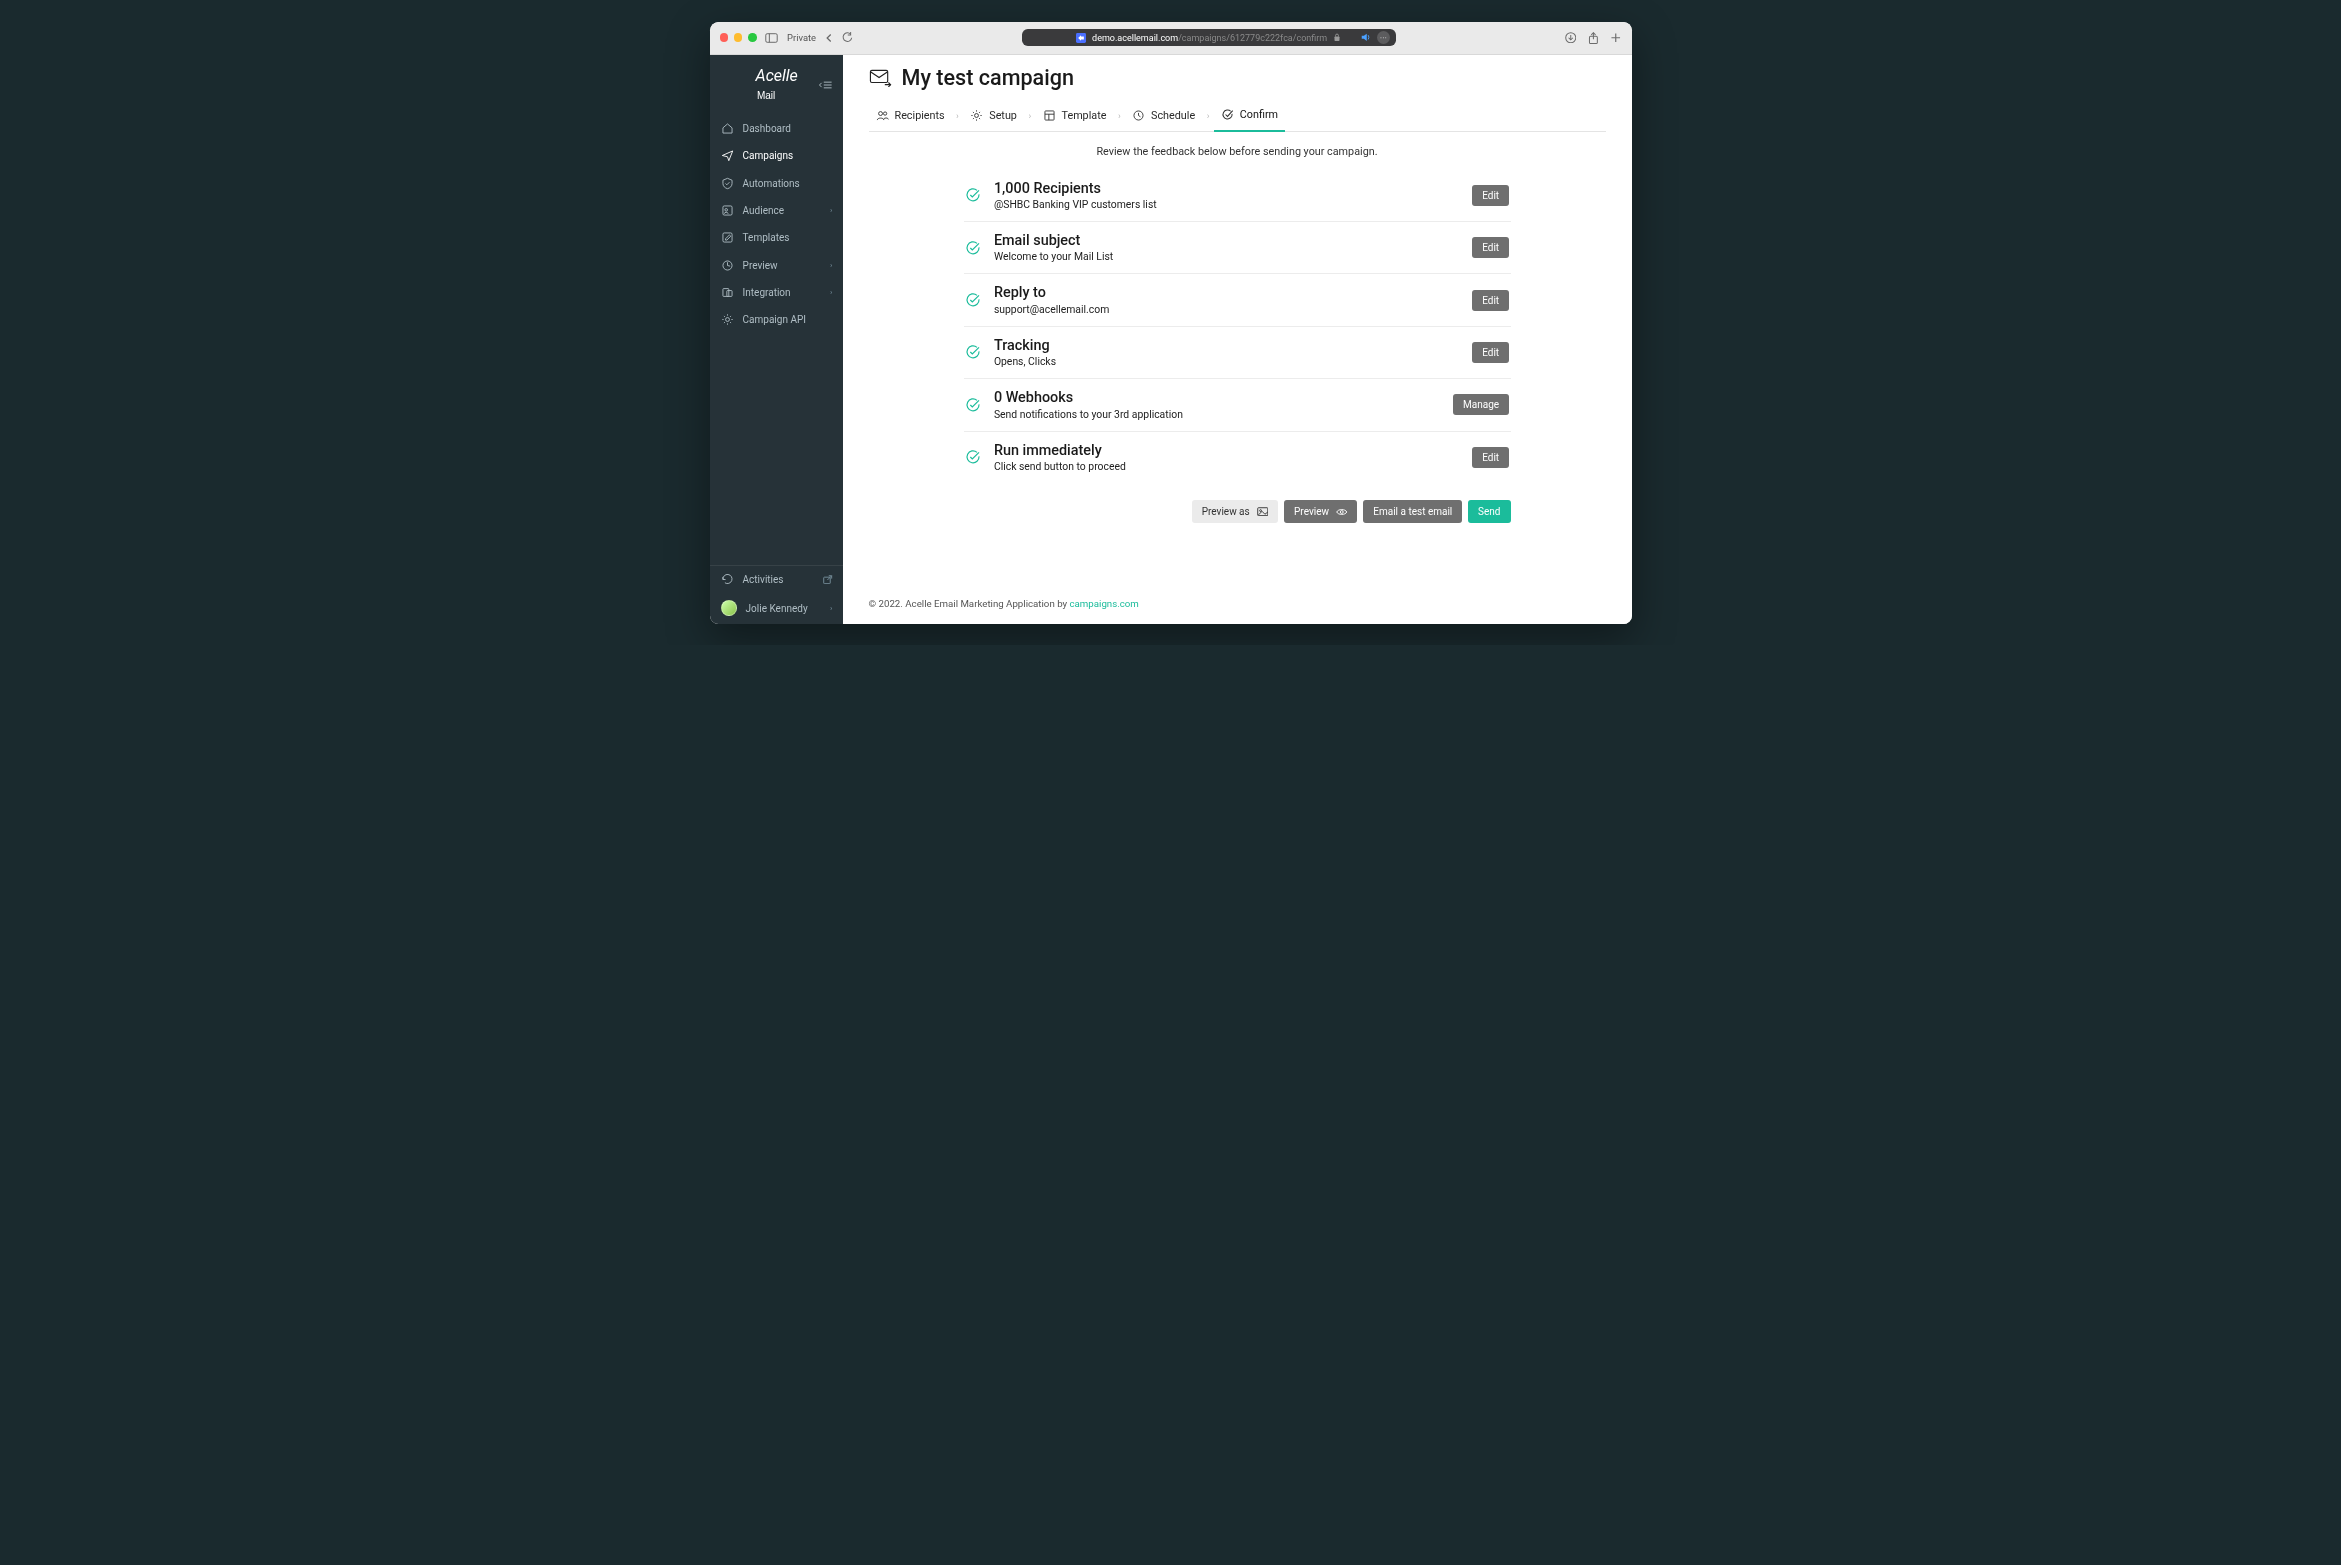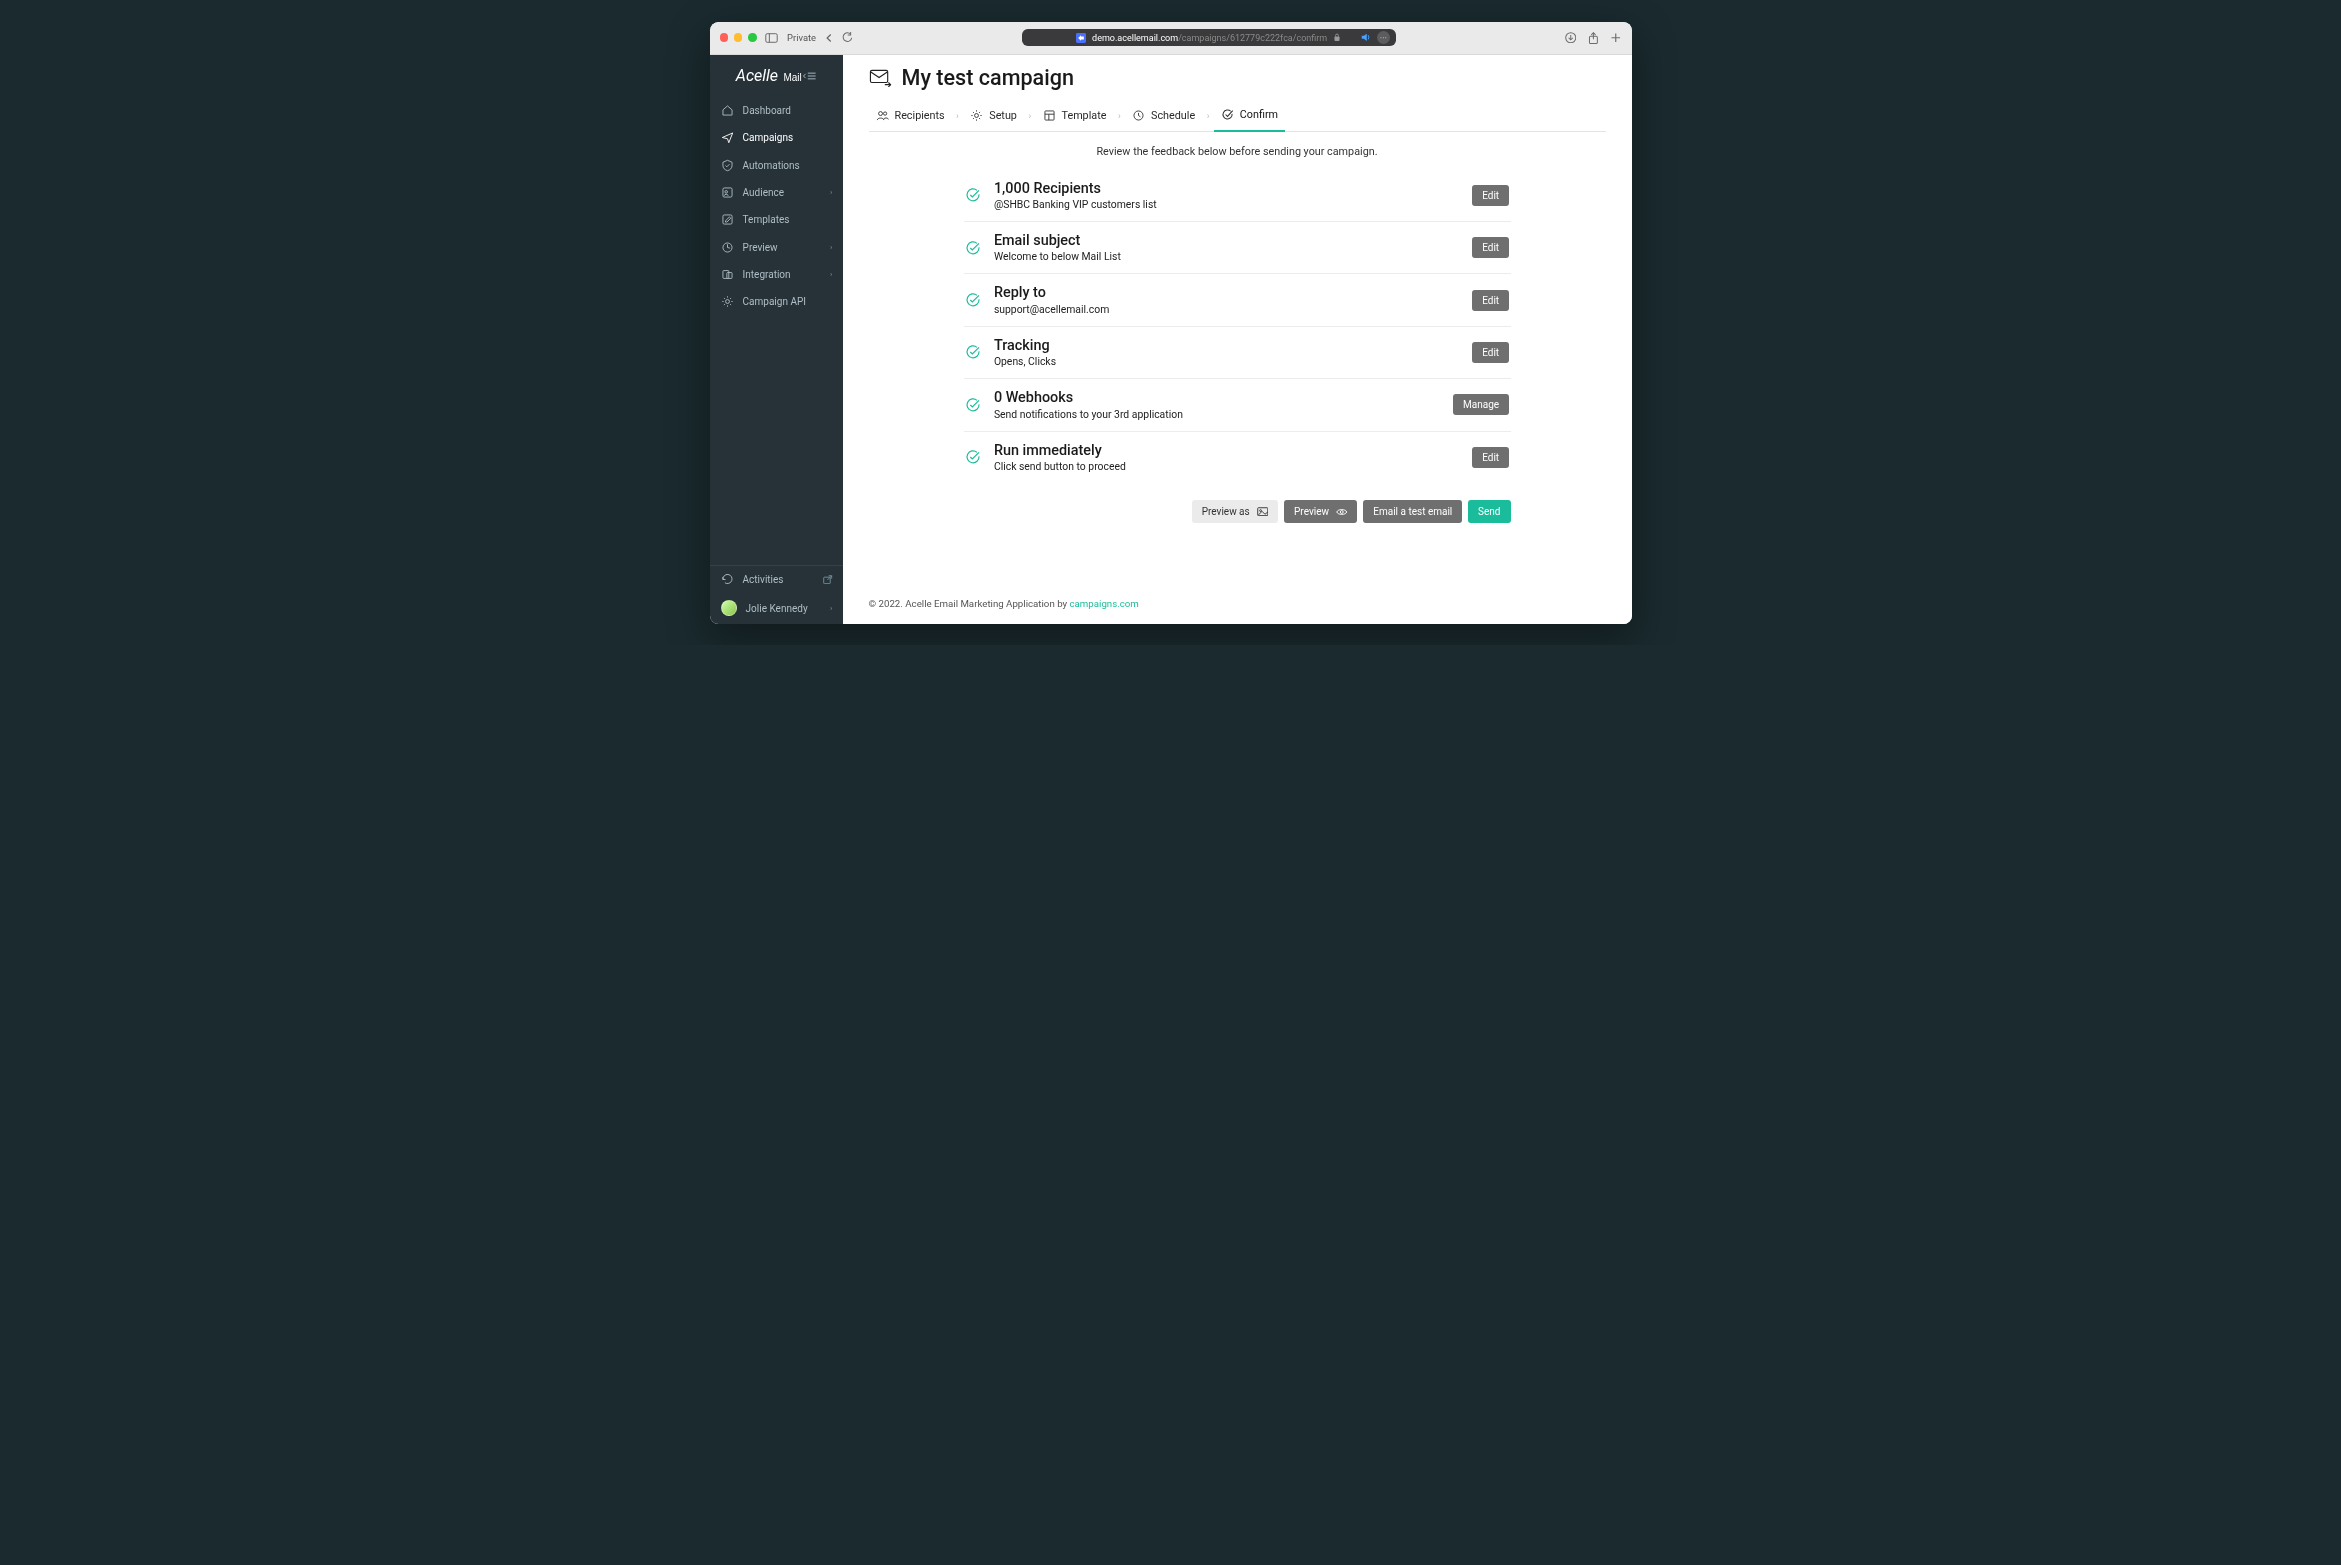--- a/index.html
+++ b/index.html
@@ -16,21 +16,21 @@
 .url-bar { flex:1; display:flex; justify-content:center; }
 .url-pill { background:#3a3a3c; color:#c4c4c4; border-radius:5.8px; padding:3.6px 10px; font-size:9px; display:flex; align-items:center; gap:5.8px; max-width:374px; width:100%; justify-content:center; position:relative; }
 .url-pill .dim { color:#8a8a8a; }
 .url-extras { position:absolute; right:5.8px; display:flex; gap:4.3px; align-items:center; }
 .url-extras .dot { width:13px; height:13px; border-radius:50%; background:#5c5c5e; display:flex; align-items:center; justify-content:center; font-size:7.2px; color:#ccc;}
 .tb-right { display:flex; gap:11.5px; color:#6b6b6b; }
 
 
 .app { display:flex; min-height:569px; }
 .sidebar { width:133px; background:#263238; color:#cfd8dc; display:flex; flex-direction:column; font-size:10px; }
-.brand { padding:11.5px 10px; display:flex; align-items:center; justify-content:center; }
+.brand { padding:11.5px 10px; display:flex; align-items:center; justify-content:flex-start;margin-left:36px; }
 .brand-text { font-family:"Brush Script MT",cursive; font-size:16px; color:#fff; font-style:italic;}
 .brand-sub { font-family:sans-serif; font-style:normal; font-size:10px; margin-left:1.4px;}
 .navlist { list-style:none; flex:1; }
 .navlist li { display:flex; align-items:center; gap:8.6px; padding:7.2px 11.5px; cursor:pointer; color:#b0bec5; position:relative;}
 .navlist li.active { color:#fff; }
 .navlist li .chev { position:absolute; right:10px; font-size:8px; color:#78909c; }
 .side-bottom { border-top:0.7px solid rgba(255,255,255,0.08); }
 .side-bottom li { display:flex; align-items:center; gap:8.6px; padding:7.2px 11.5px; color:#b0bec5; list-style:none; position:relative;}
 .side-bottom .chev { position:absolute; right:10px; font-size:8px; color:#78909c; }
 .avatar { width:16px; height:16px; border-radius:50%; background:linear-gradient(135deg,#cfa,#8bc34a); border:0.7px solid rgba(255,255,255,0.3); flex-shrink:0;}
@@ -305,21 +305,21 @@
             </div>
           <button class="c-btn">Edit</button>
         </div>
         <div class="c-item">
           <svg class="check-ic" viewBox="0 0 24 24" fill="none" stroke="currentColor" stroke-width="1.8">
               <path d="M21 11 A9 9 0 1 1 18 5"></path>
               <polyline points="8,12 11,15 21,5"></polyline>
             </svg>
           <div class="c-body">
               <h3>Email subject</h3>
-              <p>Welcome to below Mail List</p>
+              <p>Welcome to your Mail List</p>
             </div>
           <button class="c-btn">Edit</button>
         </div>
         <div class="c-item">
           <svg class="check-ic" viewBox="0 0 24 24" fill="none" stroke="currentColor" stroke-width="1.8">
               <path d="M21 11 A9 9 0 1 1 18 5"></path>
               <polyline points="8,12 11,15 21,5"></polyline>
             </svg>
           <div class="c-body">
               <h3>Reply to</h3>

